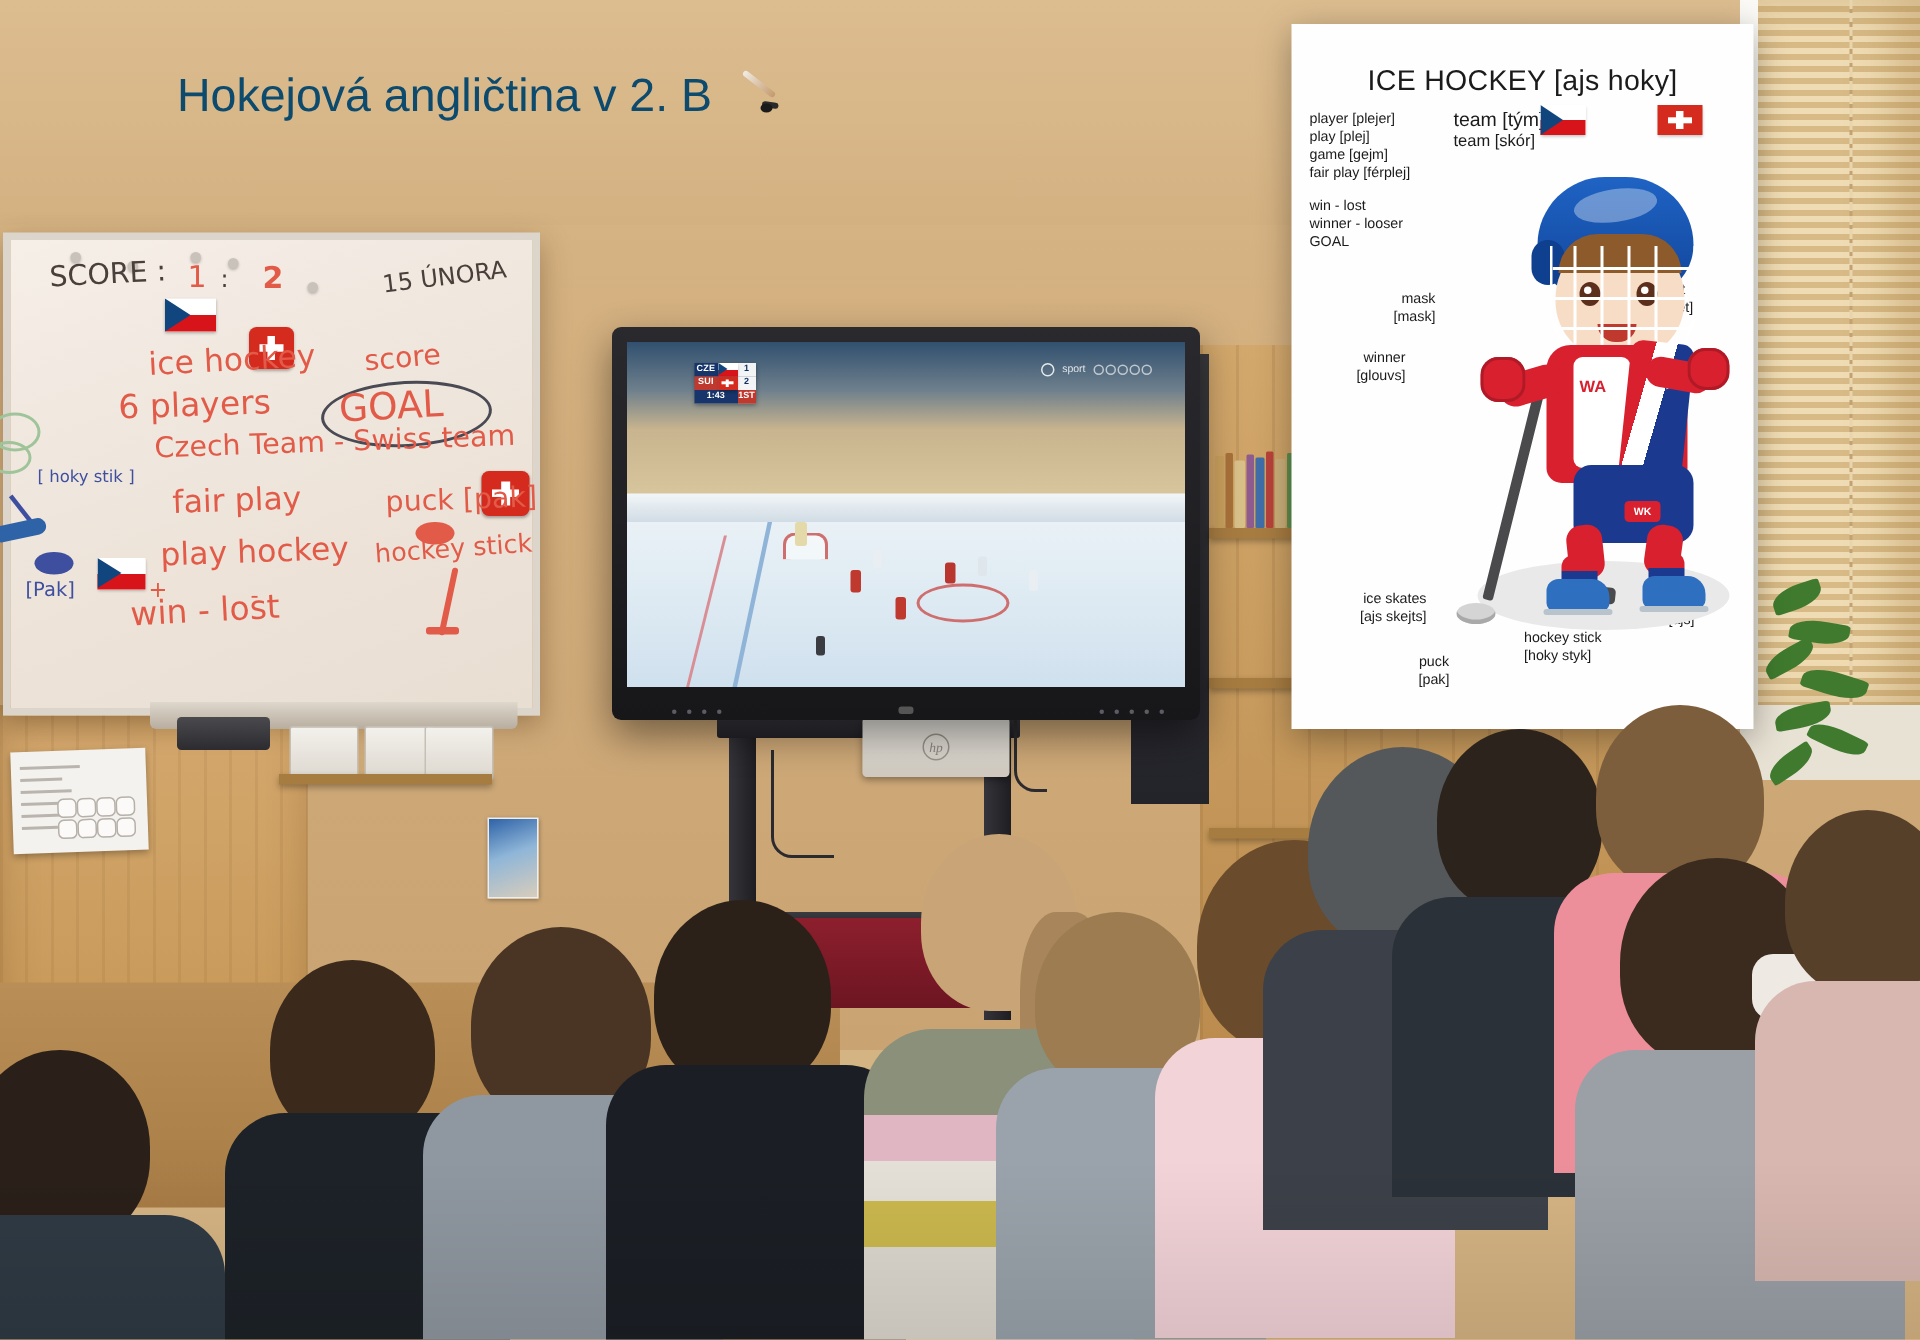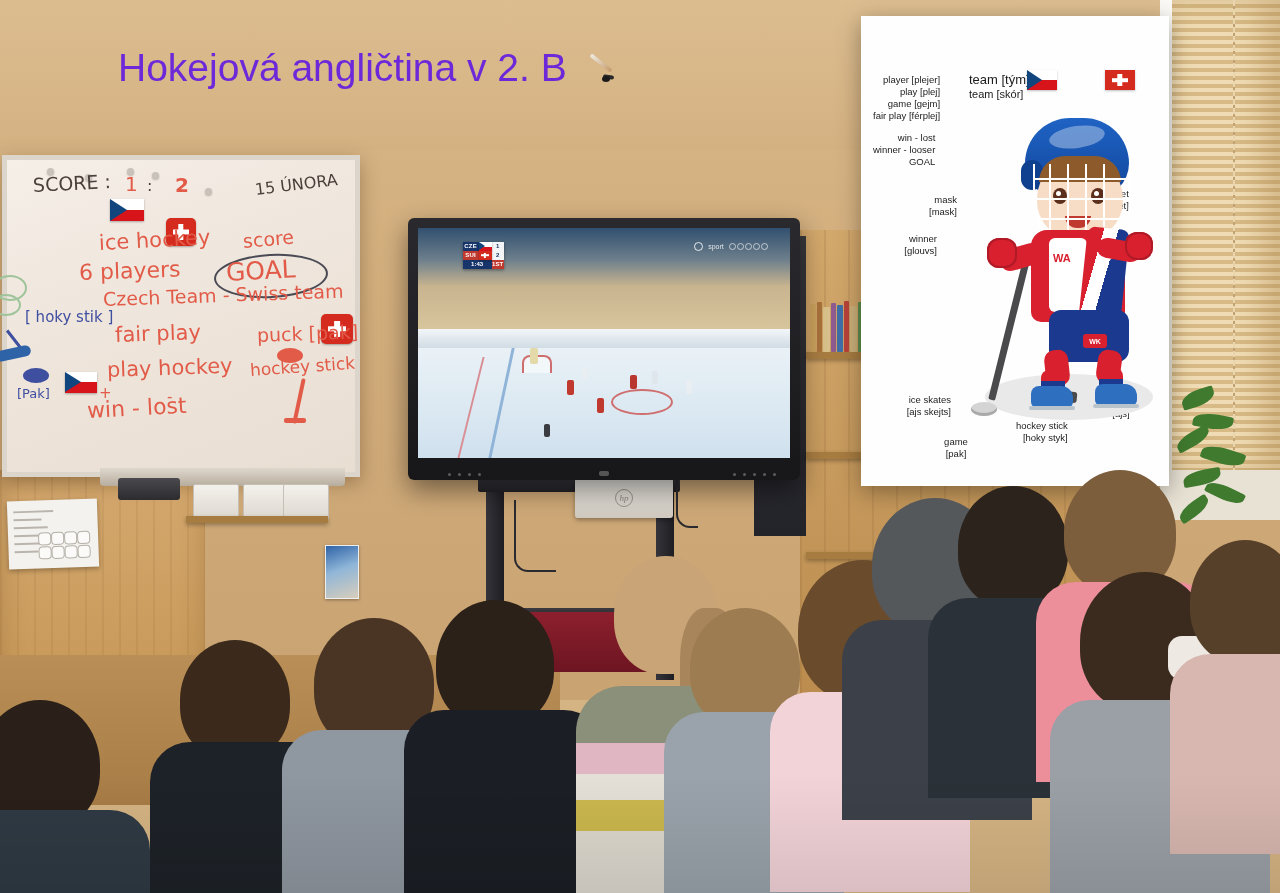--- a/index.html
+++ b/index.html
@@ -246,21 +246,21 @@
     background:#fefefe;
     box-shadow:0 6px 22px rgba(0,0,0,.35);
     font-family:"Liberation Sans", sans-serif;
     color:#1b1b1b;
     overflow:hidden;
   }
   .poster-title{
     position:absolute;left:0;top:28px;width:100%;text-align:center;
     font-size:19px;letter-spacing:.2px;
   }
-  .p-lbl{position:absolute;font-size:9.5px;line-height:12px;white-space:pre-line;text-align:right;}
+  .p-lbl{position:absolute;font-size:9.5px;line-height:12px;white-space:pre-line;}
   .p-lbl.r{text-align:right;}
   .p-lbl.c{text-align:center;}
   .p-flag{position:absolute;box-shadow:0 1px 2px rgba(0,0,0,.25);}
 
   
   .mascot{position:absolute;left:118px;top:96px;width:180px;height:330px;}
   .m-shadow{
     position:absolute;left:6px;top:262px;width:168px;height:46px;
     background:#e9e9e9;border-radius:50%;
   }
@@ -337,21 +337,21 @@
   .tail{position:absolute;border-radius:40%;}
   .fg-fade{
     position:absolute;left:0;bottom:0;width:1280px;height:120px;
     background:linear-gradient(180deg,rgba(0,0,0,0),rgba(0,0,0,.10));
     pointer-events:none;
   }
 
   
   .page-title{
     position:absolute;left:118px;top:46px;
-    font-size:39px;color:#6d28d9;
+    font-size:31px;color:#0c4a6e;
     font-family:"Liberation Sans", sans-serif;
     white-space:nowrap;
   }
   .title-emoji{display:inline-block;position:relative;width:30px;height:26px;vertical-align:-4px;margin-left:8px;}
   .te-stick{position:absolute;left:2px;top:2px;width:26px;height:4px;background:linear-gradient(90deg,#f0ece4,#c49a6c);transform:rotate(38deg);border-radius:2px;}
   .te-blade{position:absolute;left:17px;top:16px;width:11px;height:4px;background:#2a2a2a;transform:rotate(8deg);border-radius:2px;}
   .te-puck{position:absolute;left:16px;top:17px;width:8px;height:6px;background:#1a1a1a;border-radius:50%;}
 </style>
 </head>
 <body>
@@ -454,21 +454,21 @@
     <div class="wb-puck-blue" style="left:270px;top:188px;background:#e25b48;"></div>
     <div class="hw" style="left:100px;top:198px;font-size:21px;transform:rotate(-2deg);">play hockey</div>
     <div class="hw" style="left:243px;top:200px;font-size:17px;transform:rotate(-4deg);">hockey stick</div>
     <div class="wb-stick-blue" style="left:290px;top:218px;width:4px;height:46px;background:#e25b48;transform:rotate(12deg);border-radius:2px;"></div>
     <div class="wb-stick-blue" style="left:277px;top:258px;width:22px;height:5px;background:#e25b48;border-radius:2px;"></div>
 
     <div class="hw" style="left:92px;top:224px;font-size:15px;">+</div>
     <div class="hw" style="left:160px;top:228px;font-size:15px;">-</div>
     <div class="hw" style="left:80px;top:238px;font-size:22px;transform:rotate(-3deg);">win - lost</div>
 
-    <div class="hw blue" style="left:18px;top:152px;font-size:15px;line-height:11px;white-space:pre-line;">[ hoky stik ]</div>
+    <div class="hw blue" style="left:18px;top:152px;font-size:11px;line-height:11px;white-space:pre-line;">[ hoky stik ]</div>
     <div class="wb-stick-blue" style="left:6px;top:168px;width:3px;height:24px;background:#3f4fa0;transform:rotate(-38deg);"></div>
     <div class="wb-stick-blue" style="left:-12px;top:188px;width:36px;height:11px;background:#2f63a8;border-radius:6px;transform:rotate(-12deg);"></div>
     <div class="wb-puck-blue" style="left:16px;top:208px;"></div>
     <div class="hw blue" style="left:10px;top:226px;font-size:13px;">[Pak]</div>
 
     <div class="wb-sticker"></div>
   </div>
   <div class="wb-tray"></div>
 
   <div class="wall-paper">
@@ -561,20 +561,21 @@
     <div class="tv-btns right">
         <span></span>
         <span></span>
         <span></span>
         <span></span>
         <span></span>
       </div>
   </div>
 
   <div class="poster">
+    <div class="poster-title">ICE HOCKEY [ajs hoky]</div>
 
     <div class="p-lbl" style="left:12px;top:58px;">player [plejer]
 play [plej]
 game [gejm]
 fair play [férplej]</div>
 
     <div class="p-lbl" style="left:108px;top:58px;font-size:13px;">team [tým]</div>
     <div class="p-lbl" style="left:108px;top:72px;font-size:11px;">team [skór]</div>
     <div class="p-flag mini-flag cz-flag" style="left:166px;top:54px;width:30px;height:20px;--tri:15px;--half:10px;"></div>
     <div class="p-flag mini-flag ch-flag" style="left:244px;top:54px;width:30px;height:20px;"></div>
@@ -586,21 +587,21 @@
     <div class="p-lbl r" style="left:0px;top:178px;width:96px;">mask
 [mask]</div>
     <div class="p-lbl r" style="left:0px;top:217px;width:76px;">winner
 [glouvs]</div>
     <div class="p-lbl" style="left:234px;top:172px;">helmet
 [helmet]</div>
     <div class="p-lbl" style="left:206px;top:257px;">pad
 [ped]</div>
     <div class="p-lbl r" style="left:0px;top:378px;width:90px;">ice skates
 [ajs skejts]</div>
-    <div class="p-lbl c" style="left:68px;top:420px;width:54px;">game
+    <div class="p-lbl c" style="left:68px;top:420px;width:54px;">puck
 [pak]</div>
     <div class="p-lbl" style="left:155px;top:404px;">hockey stick
 [hoky styk]</div>
     <div class="p-lbl c" style="left:240px;top:380px;width:40px;">ice
 [ajs]</div>
 
     <div class="mascot">
       <div class="m-shadow"></div>
 
       <div class="m-stick" style="left:26px;top:150px;width:7px;height:140px;transform:rotate(14deg);"></div>

